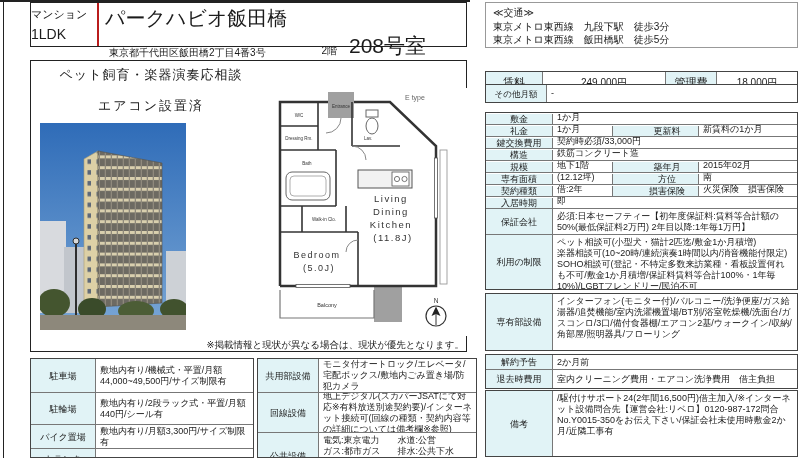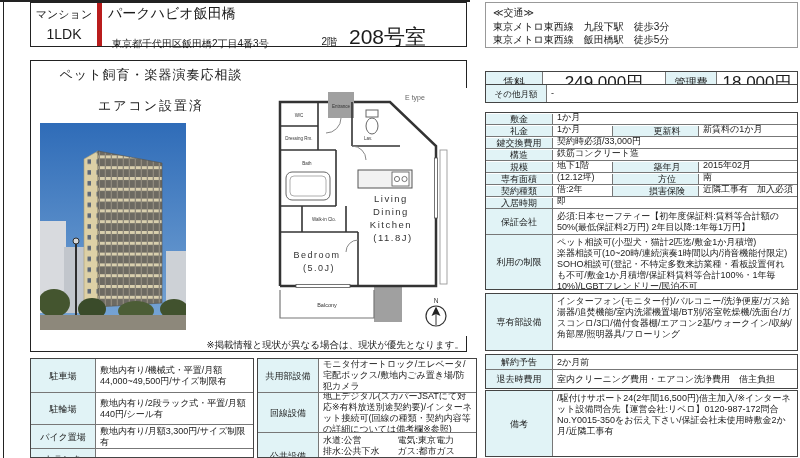--- a/index.html
+++ b/index.html
@@ -4,25 +4,25 @@
 <style>
   html,body{margin:0;padding:0;background:#fff;}
   #page{position:relative;width:800px;height:458px;background:#fff;overflow:hidden;
         font-family:"Liberation Sans","DejaVu Sans",sans-serif;color:#1b1b1b;}
   .abs{position:absolute;box-sizing:border-box;}
   
   .frame-top{left:0;top:0;width:470px;height:2px;background:#222;}
   .frame-left{left:3px;top:0;width:1px;height:458px;background:#222;}
   
   .hdr-box{left:30px;top:2px;width:437px;height:45px;border:1.5px solid #222;display:flex;background:#fff;}
-  .hdr-type{width:66px;border-right:5px solid #b91c1c;display:flex;flex-direction:column;align-items:center;justify-content:center;gap:4px;}
+  .hdr-type{width:66px;border-right:2px solid #b91c1c;display:flex;flex-direction:column;align-items:flex-start;justify-content:center;gap:4px;}
   .hdr-type-top{font-size:11px;}
   .hdr-type-bottom{font-size:14px;}
   .hdr-main{flex:1;padding:2px 6px 3px;display:flex;flex-direction:column;justify-content:space-between;}
-  .hdr-name{font-size:14px;}
+  .hdr-name{font-size:20px;}
   .hdr-sub{display:flex;align-items:flex-end;}
   .hdr-addr{flex:1;font-size:10px;padding-left:4px;}
   .hdr-floor{font-size:10px;margin-right:12px;padding-bottom:2px;}
   .hdr-room{font-size:21px;margin-right:34px;}
   .access-box{left:485px;top:2px;width:313px;height:46px;border:1px solid #999;padding:3px 7px;font-size:10px;line-height:13.5px;}
   
   .main-box{left:30px;top:60px;width:437px;height:292px;border:1.5px solid #222;}
   .hl1{left:40px;top:66px;width:222px;text-align:center;font-size:13px;letter-spacing:1px;}
   .hl2{left:40px;top:97px;width:222px;text-align:center;font-size:13px;letter-spacing:2px;}
   .note{left:198px;top:339px;width:266px;text-align:right;font-size:9.5px;}
@@ -32,21 +32,21 @@
   .trow:last-child{border-bottom:0;}
   .lbl{background:#e1f3f6;border-right:1px solid #777;display:flex;align-items:center;justify-content:center;
        text-align:center;font-size:9px;line-height:10px;flex:none;padding:0 2px;white-space:pre-line;}
   .val{flex:1;display:flex;align-items:center;padding:1px 4px;font-size:9px;line-height:11px;white-space:pre-line;}
   .val.top{align-items:flex-start;padding-top:2px;}
   .lbl2{border-left:1px solid #777;padding-left:25px;}
   .v2{flex:none;width:90px;}
   
   .price-box{left:485px;top:71px;width:313px;height:23px;display:flex;}
   .price-lbl{background:#e1f3f6;border-right:1px solid #777;display:flex;align-items:center;justify-content:center;font-size:11px;flex:none;}
-  .price-val{display:flex;align-items:center;justify-content:center;font-size:17px;}
+  .price-val{display:flex;align-items:center;justify-content:center;font-size:10px;}
   .other-box{left:485px;top:84px;width:313px;height:19px;display:flex;}
   .terms-box{left:485px;top:112px;width:313px;}
   .h12{height:12px;align-items:flex-end;} .h26{height:26px;} .h54{height:54px;}
   .terms-box .lbl{width:62px;}
   .terms-box .lbl2{width:58px;}
   .equip-box{left:485px;top:293px;width:313px;height:58px;}
   .equip-box .lbl{width:62px;} .equip-box .trow{height:100%;}
   .cancel-box{left:485px;top:354px;width:313px;}
   .cancel-box .lbl{width:62px;}
   .h15{height:15px;} .h18{height:18px;}
@@ -240,21 +240,21 @@
     <div class="trow h12">
       <div class="lbl">専有面積</div>
       <div class="val">40.07㎡ (12.12坪)</div>
       <div class="lbl lbl2">方位</div>
       <div class="val v2">南</div>
     </div>
     <div class="trow h12">
       <div class="lbl">契約種類</div>
       <div class="val">普通賃貸借:2年</div>
       <div class="lbl lbl2">損害保険</div>
-      <div class="val v2">近隣工事有　加入必須</div>
+      <div class="val v2">火災保険　損害保険</div>
     </div>
     <div class="trow h12">
       <div class="lbl">入居時期</div>
       <div class="val">即</div>
     </div>
     <div class="trow h26">
       <div class="lbl">保証会社</div>
       <div class="val">必須:日本セーフティー【初年度保証料:賃料等合計額の50%(最低保証料2万円) 2年目以降:1年毎1万円】</div>
     </div>
     <div class="trow h54">
@@ -315,21 +315,21 @@
       <div class="lbl">共用部設備</div>
       <div class="val">モニタ付オートロック/エレベータ/宅配ボックス/敷地内ごみ置き場/防犯カメラ</div>
     </div>
     <div class="trow h40">
       <div class="lbl">回線設備</div>
       <div class="val">地上デジタル(スカパーJSATにて対応※有料放送別途契約要)/インターネット接続可(回線の種類・契約内容等の詳細については備考欄※参照)</div>
     </div>
     <div class="trow h46">
       <div class="lbl">公共設備</div>
       <div class="val top">
+        <span class="pub-col">電気:東京電力
+ガス:都市ガス</span>
         <span class="pub-col">水道:公営
 排水:公共下水</span>
-        <span class="pub-col">電気:東京電力
-ガス:都市ガス</span>
       </div>
     </div>
   </div>
 
 </div>
 
 </body></html>

